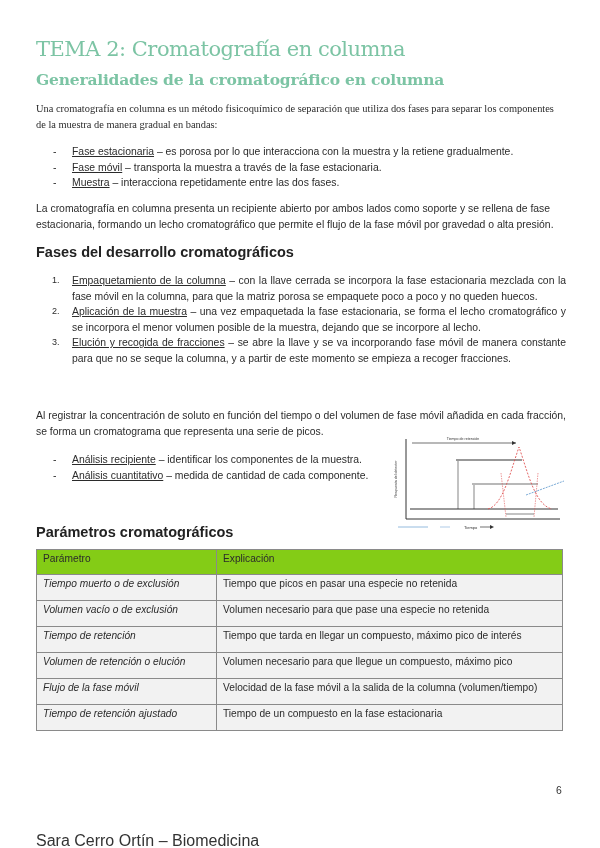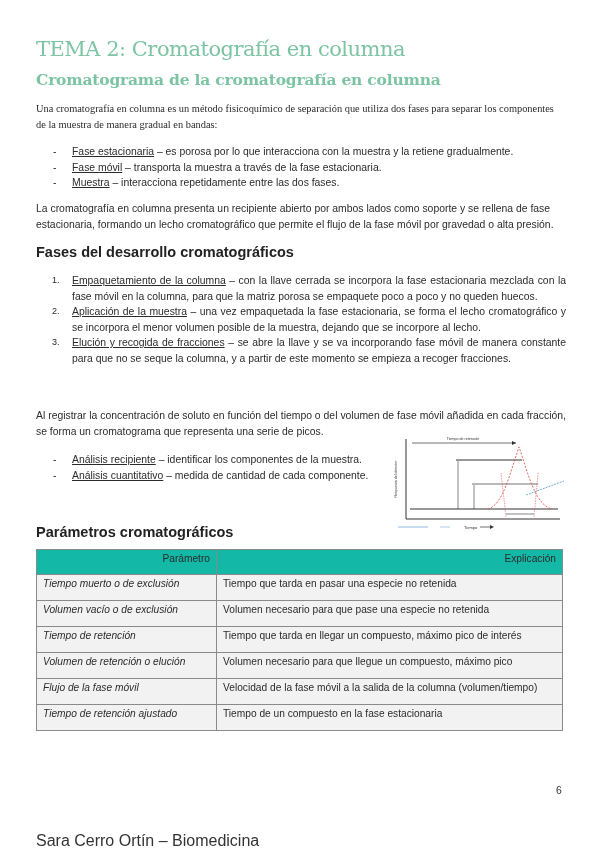--- a/index.html
+++ b/index.html
@@ -22,35 +22,35 @@
   ul.dash li { position: relative; padding-left: 36px; }
   ul.dash li .bullet { position: absolute; left: 17px; top: 0; }
   ol.num li { position: relative; padding-left: 36px; text-align: justify; }
   ol.num li .bullet { position: absolute; left: 16px; top: 0; font-size: 9px; }
   .u { text-decoration: underline; }
 
   .diagram { position: absolute; left: 388px; top: 433px; width: 180px; height: 100px; }
 
   table.params { position: absolute; left: 36px; top: 549px; width: 527px; border-collapse: collapse; font-size: 10.2px; }
   table.params th, table.params td { border: 1px solid #8a8a8a; padding: 3px 6px 0 6px; height: 22px; vertical-align: top; text-align: left; font-weight: normal; }
-  table.params th { background: #14b8a6; text-align: right; height: 21px; }
+  table.params th { background: #84cc16; text-align: left; height: 21px; }
   table.params td { background: #f2f2f2; }
   table.params td.col1 { width: 167px; font-style: italic; }
 
   .pagenum { position: absolute; left: 556px; top: 785px; font-size: 10.4px; color: #333; }
   .footer { position: absolute; left: 36px; top: 832px; font-size: 16px; color: #333; }
 </style>
 </head>
 <body>
 
 <div class="page">
 
   <h1 class="title"><span class="tema">TEMA 2:</span><span> Cromatografía en columna</span></h1>
 
-  <h2 class="h1" style="top:70px;">Cromatograma de la cromatografía en columna</h2>
+  <h2 class="h1" style="top:70px;">Generalidades de la cromatográfico en columna</h2>
 
   <p class="para" style="top:101px;font-family:Liberation Serif, serif;">Una cromatografía en columna es un método fisicoquímico de separación que utiliza dos fases para separar los componentes de la muestra de manera gradual en bandas:</p>
 
   <ul class="dash" style="left:36px; top:144px; width:530px;">
     <li><span class="bullet">-</span><span class="u">Fase estacionaria</span><span> – es porosa por lo que interacciona con la muestra y la retiene gradualmente.</span></li>
     <li><span class="bullet">-</span><span class="u">Fase móvil</span><span> – transporta la muestra a través de la fase estacionaria.</span></li>
     <li><span class="bullet">-</span><span class="u">Muestra</span><span> – interacciona repetidamente entre las dos fases.</span></li>
   </ul>
 
   <p class="para" style="top:201px;">La cromatografía en columna presenta un recipiente abierto por ambos lados como soporte y se rellena de fase estacionaria, formando un lecho cromatográfico que permite el flujo de la fase móvil por gravedad o alta presión.</p>
@@ -102,21 +102,21 @@
   <table class="params">
     <thead>
       <tr>
         <th>Parámetro</th>
         <th>Explicación</th>
       </tr>
     </thead>
     <tbody>
       <tr>
         <td class="col1">Tiempo muerto o de exclusión</td>
-        <td>Tiempo que tarda en pasar una especie no retenida</td>
+        <td>Tiempo que picos en pasar una especie no retenida</td>
       </tr>
       <tr>
         <td class="col1">Volumen vacío o de exclusión</td>
         <td>Volumen necesario para que pase una especie no retenida</td>
       </tr>
       <tr>
         <td class="col1">Tiempo de retención</td>
         <td>Tiempo que tarda en llegar un compuesto, máximo pico de interés</td>
       </tr>
       <tr>

